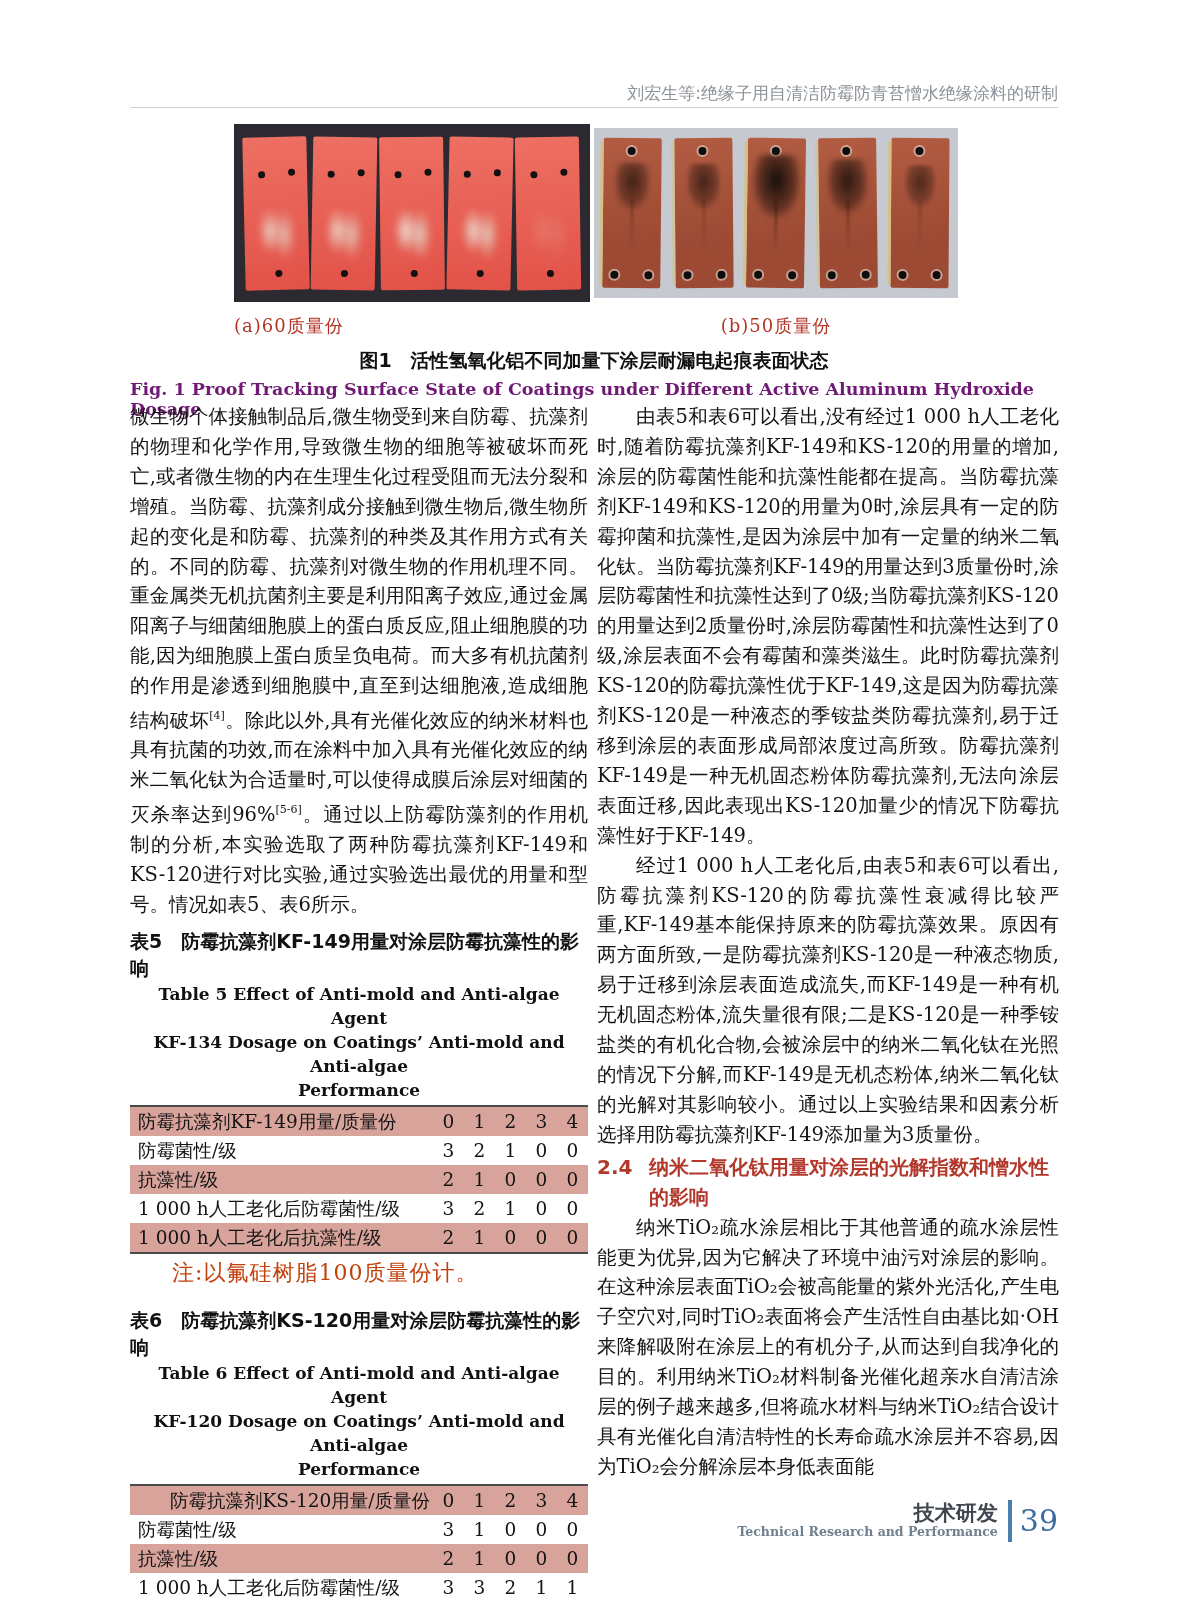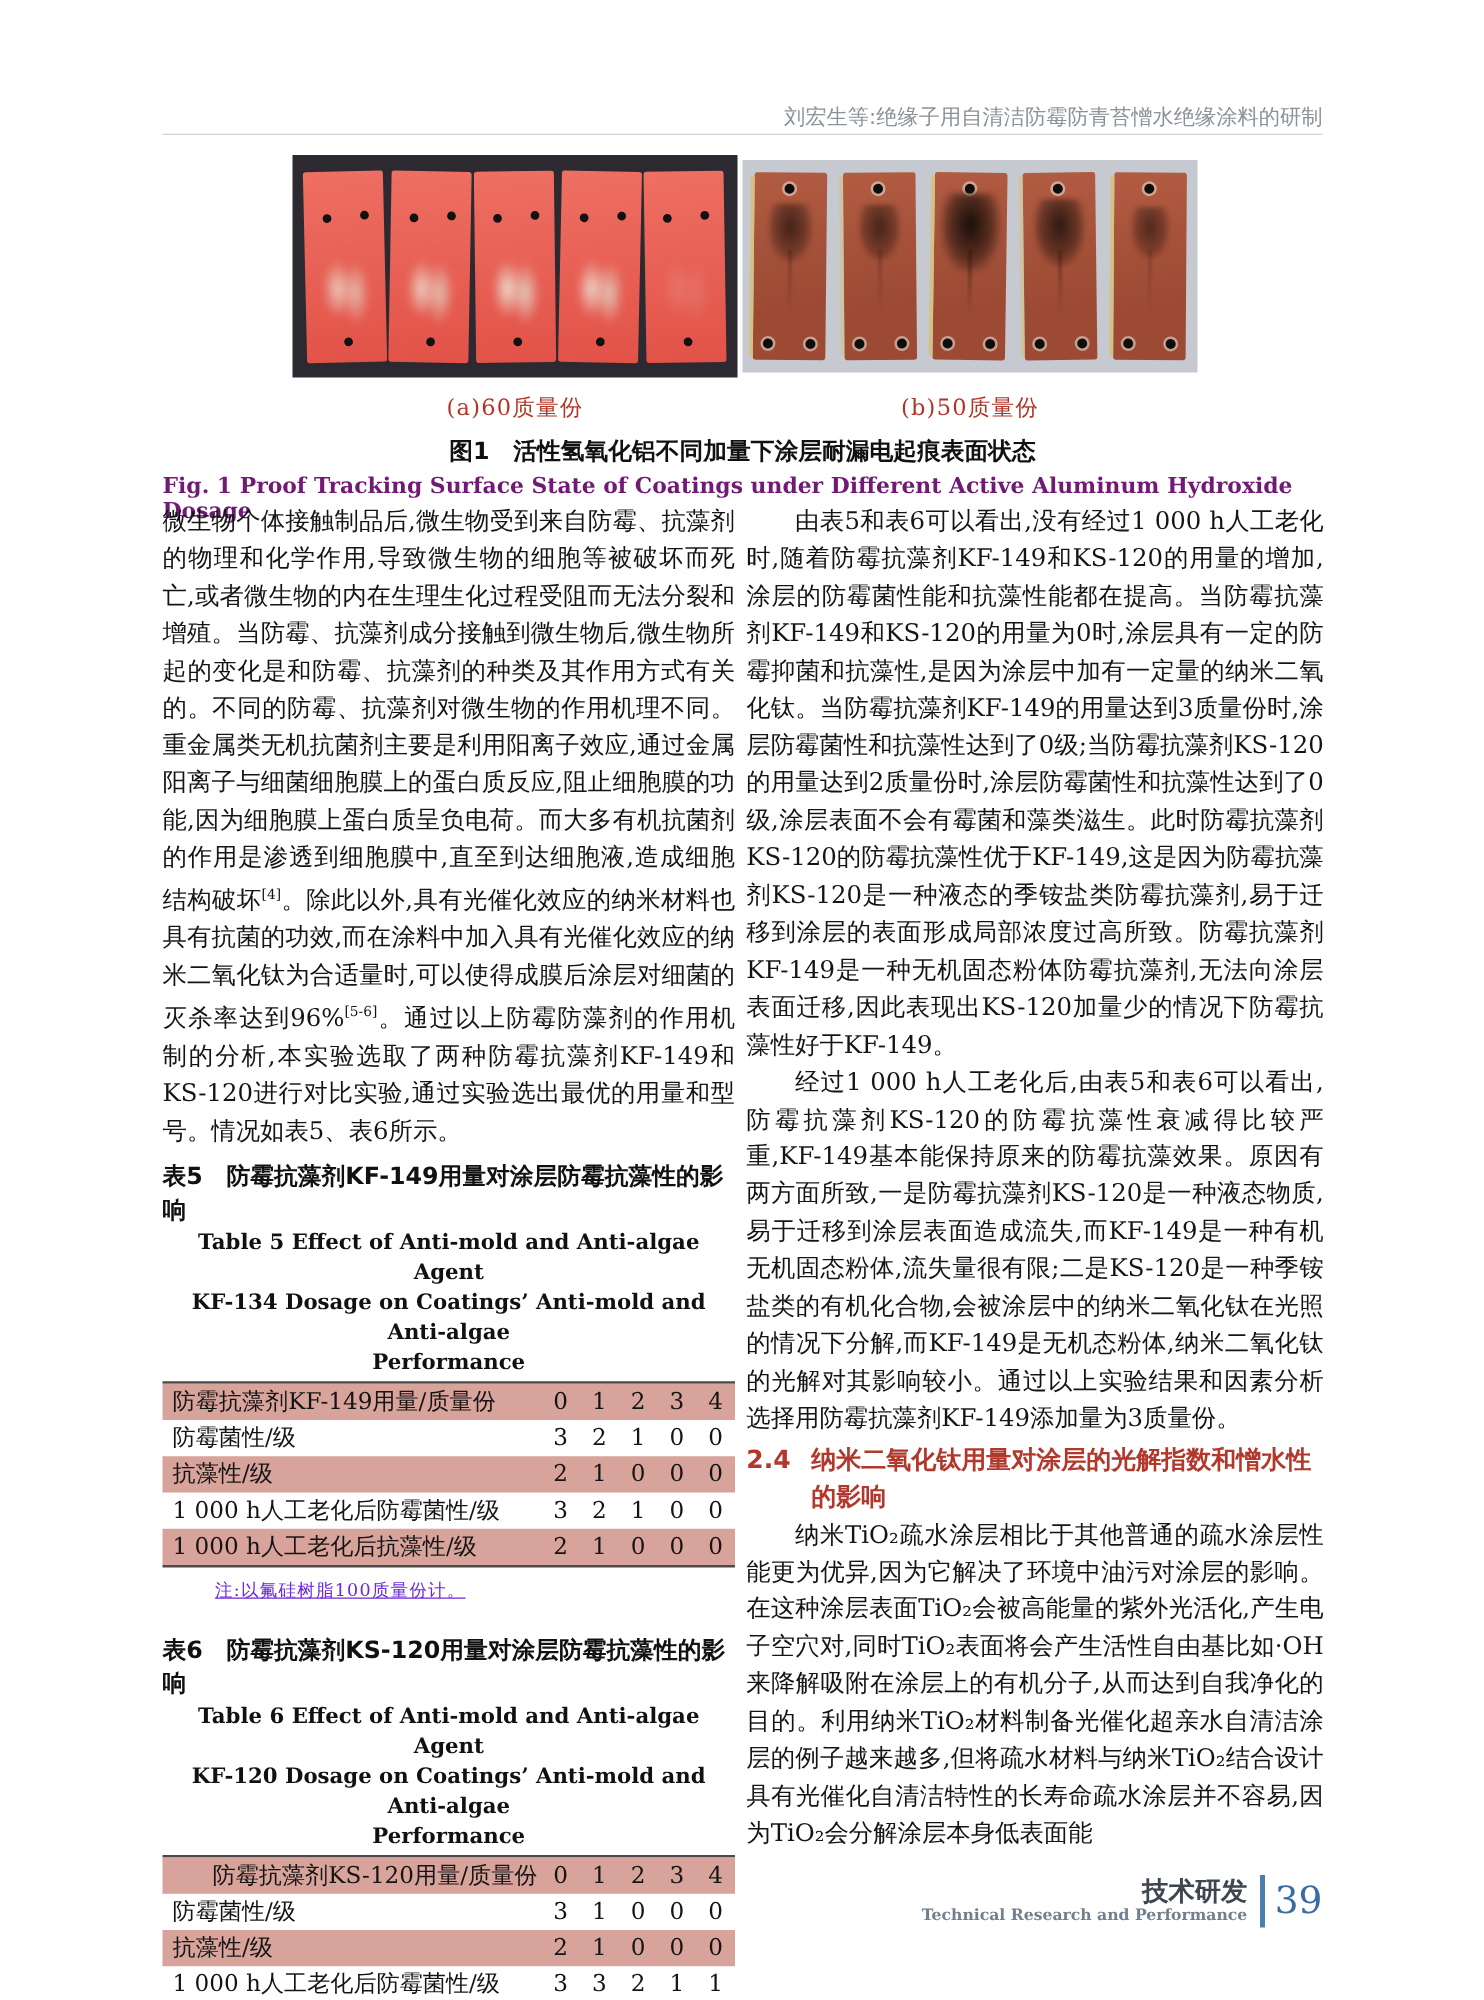--- a/index.html
+++ b/index.html
@@ -26,21 +26,21 @@
       radial-gradient(ellipse 40% 50% at 70% 55%, rgba(226,214,198,.9), rgba(226,214,198,0) 72%); }
   .edge { position:absolute; left:-3px; top:3px; bottom:3px; width:3px; background:#d6c07a; }
   .hole { position:absolute; width:8px; height:8px; border-radius:50%; background:#0d0d0d;
     box-shadow:0 0 0 2px rgba(236,230,219,.55); }
   .burn { position:absolute; left:50%; top:24px; width:36px; height:48px; filter:blur(2px);
     background:radial-gradient(ellipse at 50% 40%, rgba(14,10,8,.95) 0%, rgba(42,22,14,.55) 55%, rgba(42,22,14,0) 78%); }
   .streak { position:absolute; left:50%; top:62px; width:3px; height:52px; transform:translateX(-50%);
     background:linear-gradient(rgba(60,24,14,.65), rgba(60,24,14,0)); filter:blur(1px); }
   .photo-captions { display:flex; margin-left:104px; margin-top:12px; }
   .photo-cap { font-size:18px; color:#b23426; letter-spacing:1px; }
-  .cap-a { width:356px; text-align:center; }
+  .cap-a { width:356px; }
   .cap-b { width:364px; text-align:center; margin-left:4px; }
   .fig-caption-cn { margin-top:10px; text-align:center; font-family:"DejaVu Sans","Liberation Sans",sans-serif;
     font-weight:bold; font-size:19px; color:#111; }
   .fig-caption-en { margin-top:5px; text-align:left; font-weight:bold; font-size:17.5px; color:#701a75; }
 
   
   .col { position:absolute; top:402px; font-size:19.5px; line-height:29.9px; color:#141414;
     text-align:justify; text-justify:inter-ideograph; }
   .col-left { left:130px; width:458px; }
   .col-right { left:597px; width:462px; }
@@ -51,21 +51,21 @@
   .tcaption-cn { margin-top:9px; text-align:left; font-family:"DejaVu Sans","Liberation Sans",sans-serif;
     font-weight:bold; font-size:19px; line-height:27px; color:#111; text-indent:0; }
   .tcaption-en { text-align:center; font-weight:bold; font-size:17px; line-height:24px; color:#111; }
 
   
   .dtable { margin-top:3px; border-top:2px solid #4a4a4a; border-bottom:2px solid #4a4a4a; }
   .trow { display:flex; height:29px; line-height:29px; font-size:18.5px; }
   .trow.shaded { background:#d8a39b; }
   .tlab { flex:1; padding-left:8px; white-space:nowrap; overflow:hidden; }
   .tval { width:31px; text-align:center; }
-  .tnote { margin:7px 0 0 42px; font-size:14px; line-height:24px; color:#6d28d9; letter-spacing:1px;text-decoration:underline; }
+  .tnote { margin:7px 0 0 42px; font-size:22px; line-height:24px; color:#c2410c; letter-spacing:1px; }
   .gap { height:13px; }
 
   
   .section-heading { display:flex; margin-top:2px; font-family:"DejaVu Sans","Liberation Sans",sans-serif;
     font-weight:bold; font-size:20px; line-height:30.5px; color:#b2382c; text-align:left; }
   .section-heading .num { width:52px; flex:none; }
   .section-heading .ttl { flex:1; }
 
   
   .footer { position:absolute; top:1500px; left:130px; width:928px; display:flex;

